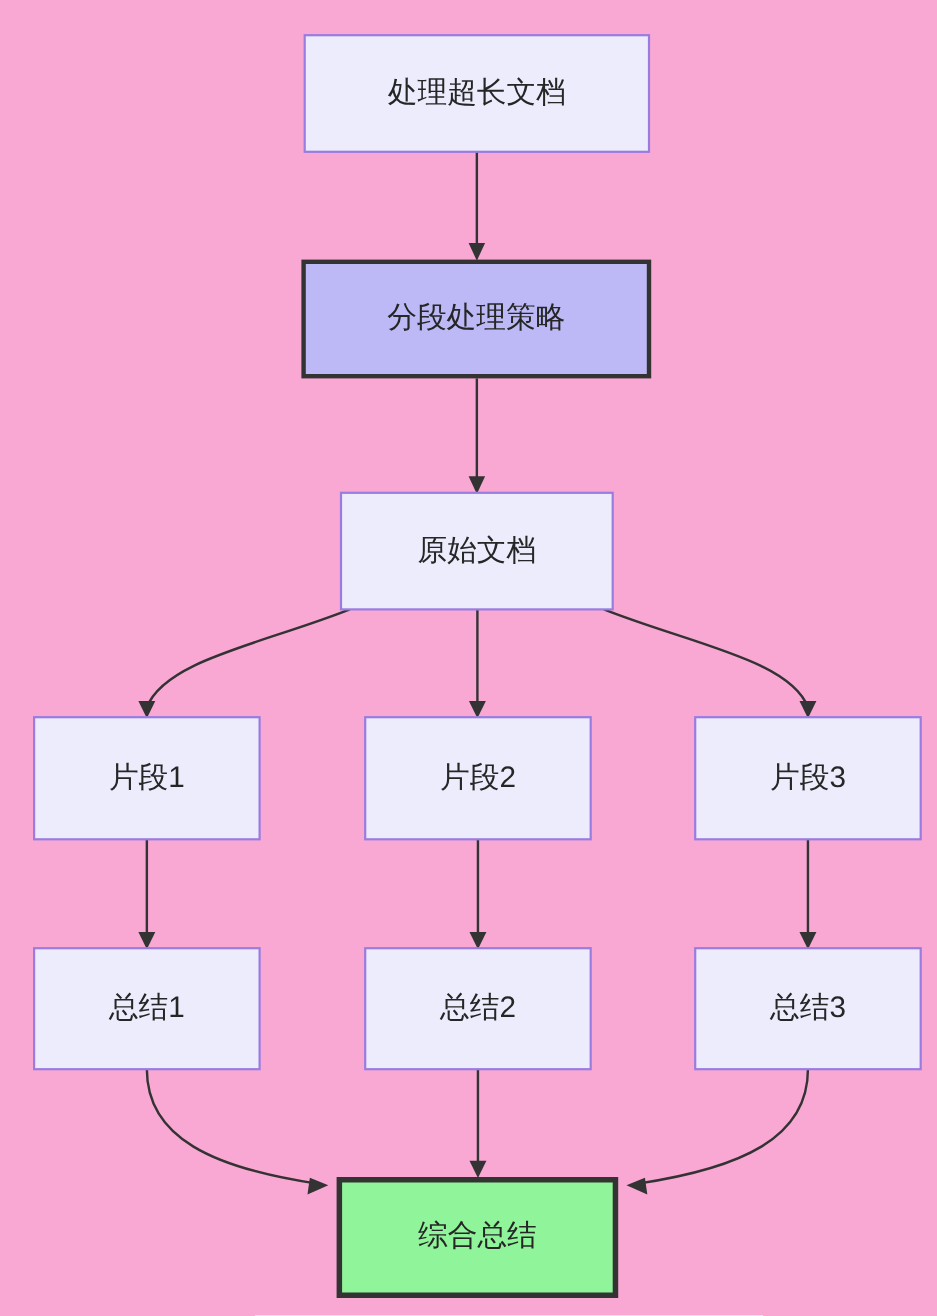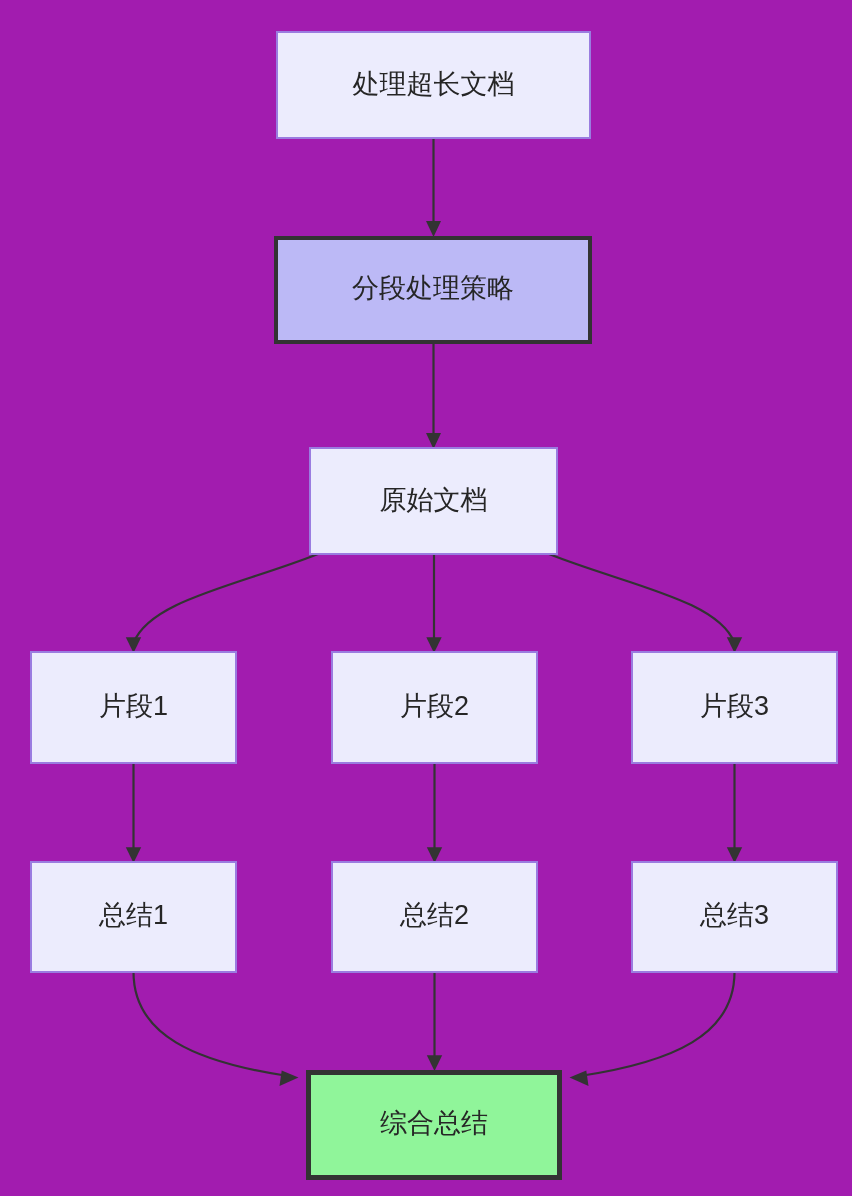--- a/index.html
+++ b/index.html
@@ -11,21 +11,21 @@
   body {
     width: 852px;
     height: 1196px;
     overflow: hidden;
     font-family: "Liberation Sans", "DejaVu Sans", sans-serif;
   }
   #diagram-root {
     position: relative;
     width: 852px;
     height: 1196px;
-    background: #a21caf;
+    background: #f9a8d4;
   }
   #flow-svg {
     position: absolute;
     top: 0;
     left: 0;
     width: 852px;
     height: 1196px;
     display: block;
   }
   .node-rect {

